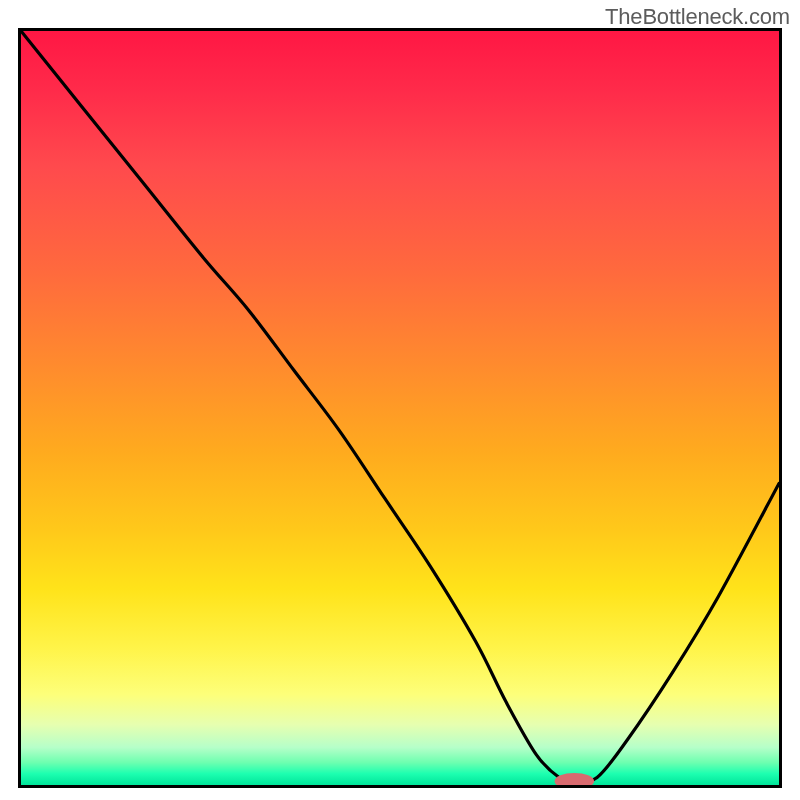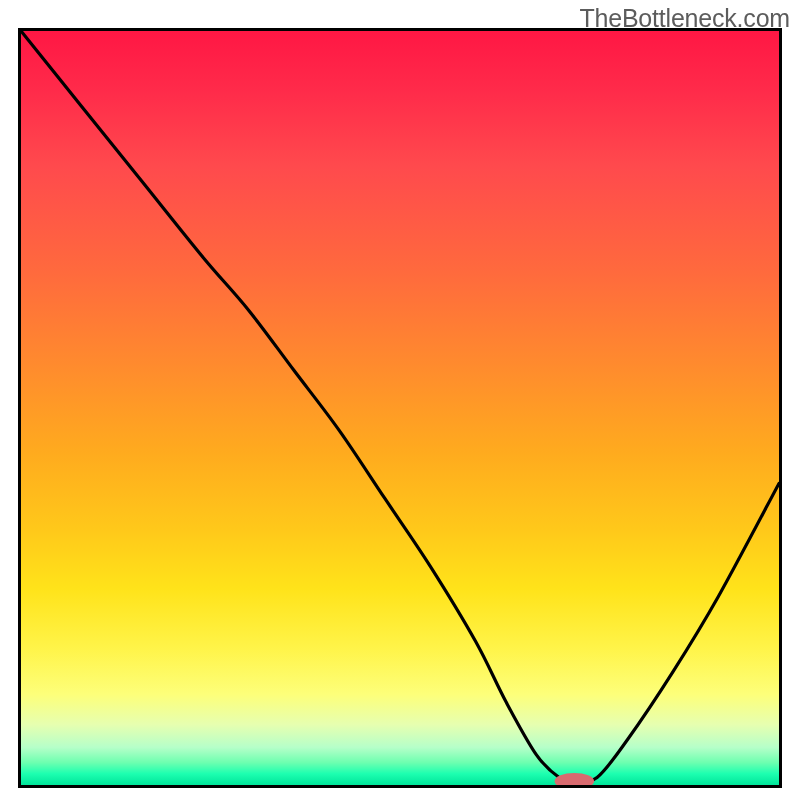--- a/index.html
+++ b/index.html
@@ -13,21 +13,21 @@
   .frame {
     position: relative;
     width: 800px;
     height: 800px;
     box-sizing: border-box;
   }
   .watermark {
     position: absolute;
     top: 4px;
     right: 10px;
-    font-size: 25px;
+    font-size: 22px;
     font-weight: 500;
     color: #5c5c5c;
     letter-spacing: -0.2px;
     z-index: 10;
   }
   .plot-area {
     position: absolute;
     left: 18px;
     top: 28px;
     width: 764px;

